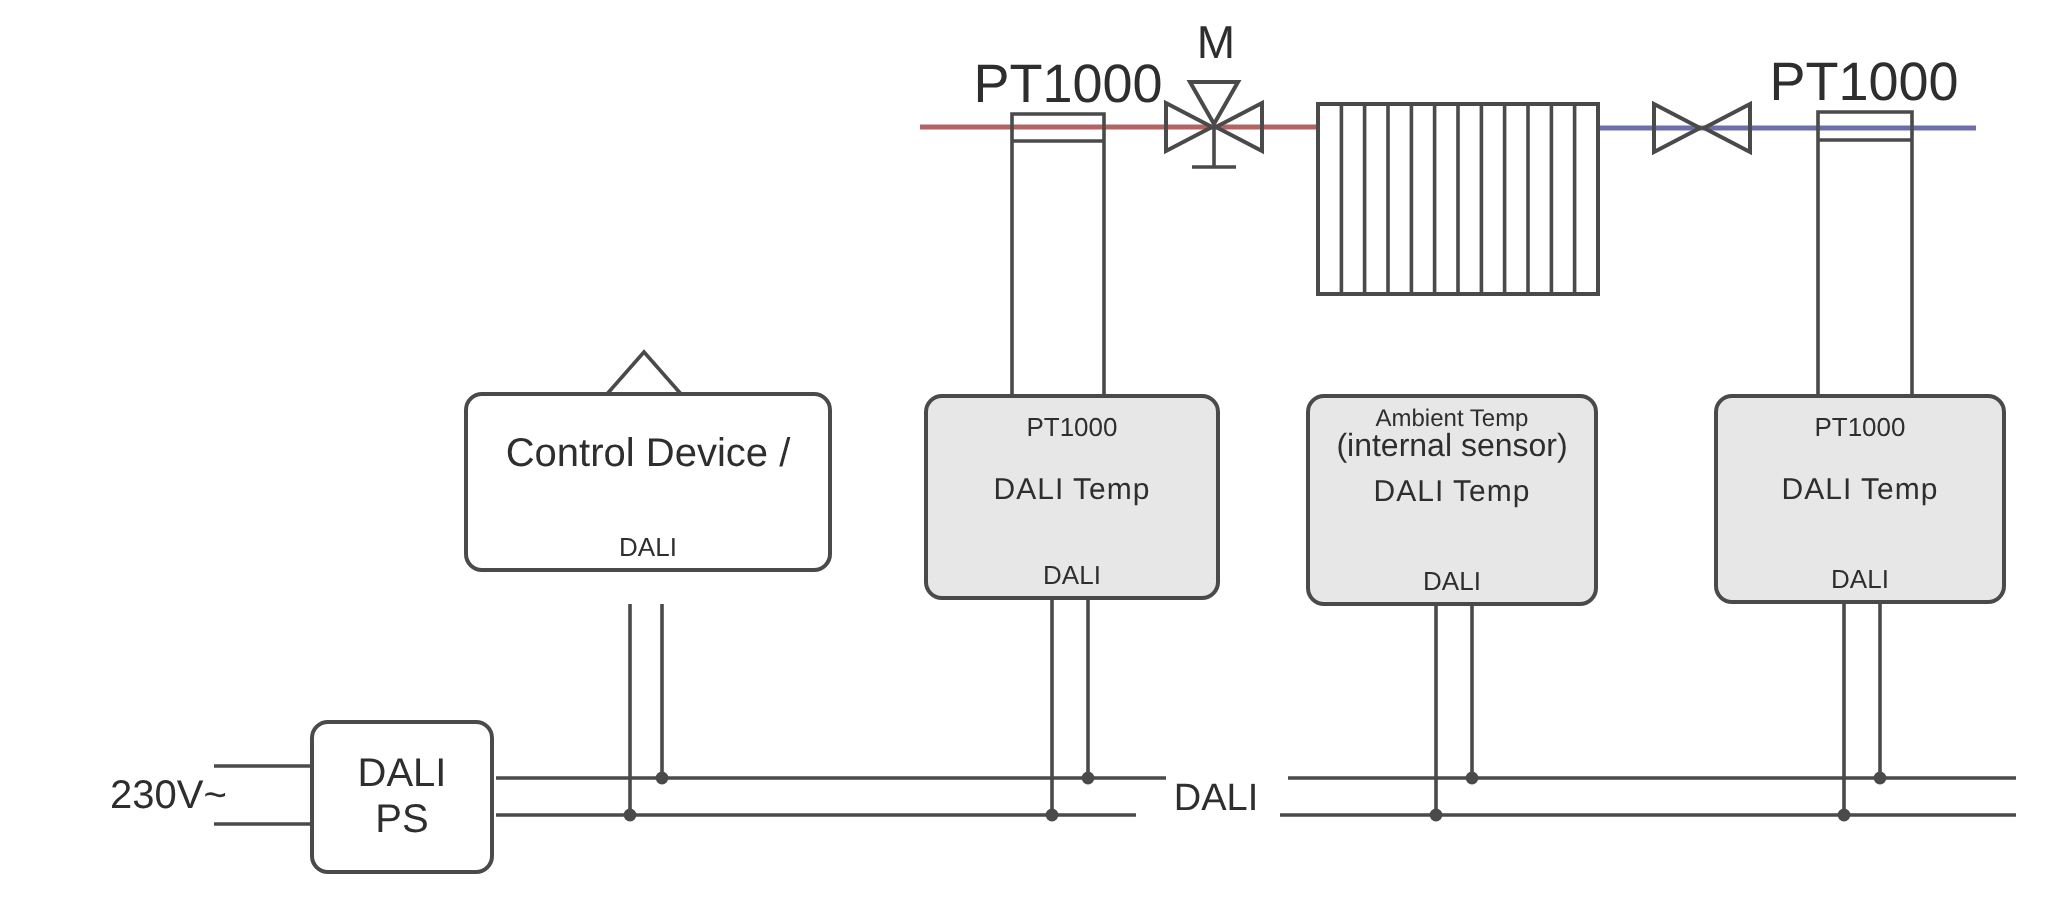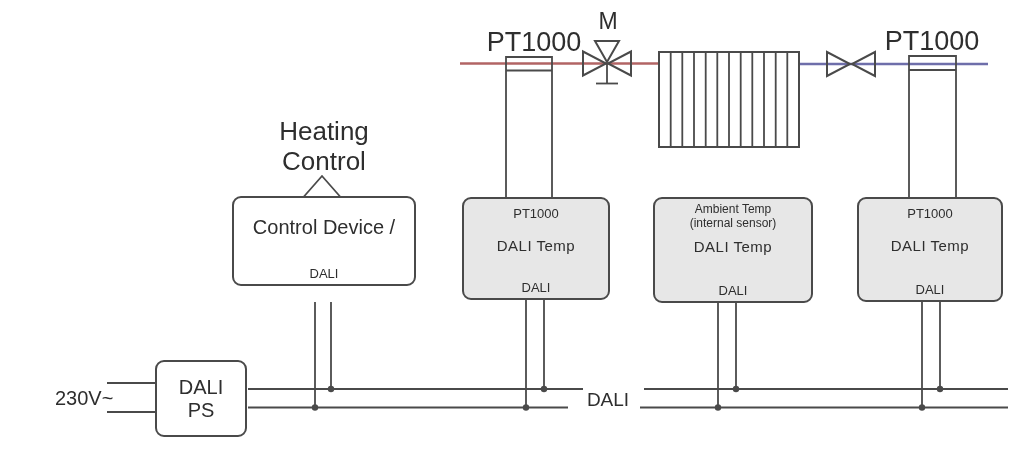--- a/index.html
+++ b/index.html
@@ -23,21 +23,21 @@
   .radiator-body{fill:#ffffff;stroke:var(--diagram-line);stroke-width:2;}
   .lbl{position:absolute;white-space:nowrap;}
   .center{text-align:center;}
   .box{position:absolute;border:2px solid var(--diagram-line);border-radius:9px;background:#fff;box-sizing:border-box;}
   .box.gray{background:var(--device-box-fill);}
   .box .top1,.box .top2,.box .dtitle,.box .blabel,.box .gtitle{
     position:absolute;left:0;width:100%;text-align:center;
   }
   .box .top1{top:7px;font-size:13px;}
   .box.two-top .top1{top:4px;font-size:12px;line-height:13px;}
-  .box.two-top .top2{top:18px;font-size:12px;line-height:13px;}
+  .box.two-top .top2{top:18px;font-size:16px;line-height:13px;}
   .box .dtitle{top:46%;transform:translateY(-50%);font-size:15px;letter-spacing:.5px;}
   .box .blabel{bottom:3px;font-size:13px;}
   .box .gtitle{top:16px;font-size:20px;line-height:26px;}
   .heating{left:252px;top:116px;width:144px;font-size:26px;line-height:30px;}
   .pt-label{font-size:27px;width:112px;}
   .m-label{left:592px;top:8px;width:32px;font-size:23px;}
   .mains{left:55px;top:387px;font-size:20px;text-align:right;}
   .bus-dali{left:578px;top:389px;width:60px;font-size:19px;}
   .ps-inner{position:absolute;inset:0;display:flex;flex-direction:column;align-items:center;justify-content:center;font-size:20px;line-height:23px;}
 </style>
@@ -129,43 +129,39 @@
       <circle class="dot" cx="331" cy="389" r="3.2"></circle>
       <circle class="dot" cx="526" cy="407.5" r="3.2"></circle>
       <circle class="dot" cx="544" cy="389" r="3.2"></circle>
       <circle class="dot" cx="718" cy="407.5" r="3.2"></circle>
       <circle class="dot" cx="736" cy="389" r="3.2"></circle>
       <circle class="dot" cx="922" cy="407.5" r="3.2"></circle>
       <circle class="dot" cx="940" cy="389" r="3.2"></circle>
     </g>
   </svg>
 
-  <div class="lbl heating center">
-    <div>Heating</div>
-    <div>Control</div>
-  </div>
 
   <div class="lbl pt-label center" style="left:478px;top:27px;">PT1000</div>
   <div class="lbl m-label center">M</div>
   <div class="lbl pt-label center" style="left:876px;top:26px;">PT1000</div>
 
   <div class="box" style="left:232px;top:196px;width:184px;height:90px;">
     <div class="gtitle">
       <div>Control Device /</div>
     </div>
     <div class="blabel">DALI</div>
   </div>
 
   <div class="box gray" style="left:462px;top:197px;width:148px;height:103px;">
     <div class="top1">PT1000</div>
     <div class="dtitle">DALI Temp</div>
     <div class="blabel">DALI</div>
   </div>
 
-  <div class="box gray two-top" style="left:653px;top:197px;width:160px;height:106px;">
+  <div class="box gray two-top" style="left:653px;top:197px;width:146px;height:106px;">
     <div class="top1">Ambient Temp</div>
     <div class="top2">(internal sensor)</div>
     <div class="dtitle">DALI Temp</div>
     <div class="blabel">DALI</div>
   </div>
 
   <div class="box gray" style="left:857px;top:197px;width:146px;height:105px;">
     <div class="top1">PT1000</div>
     <div class="dtitle">DALI Temp</div>
     <div class="blabel">DALI</div>

